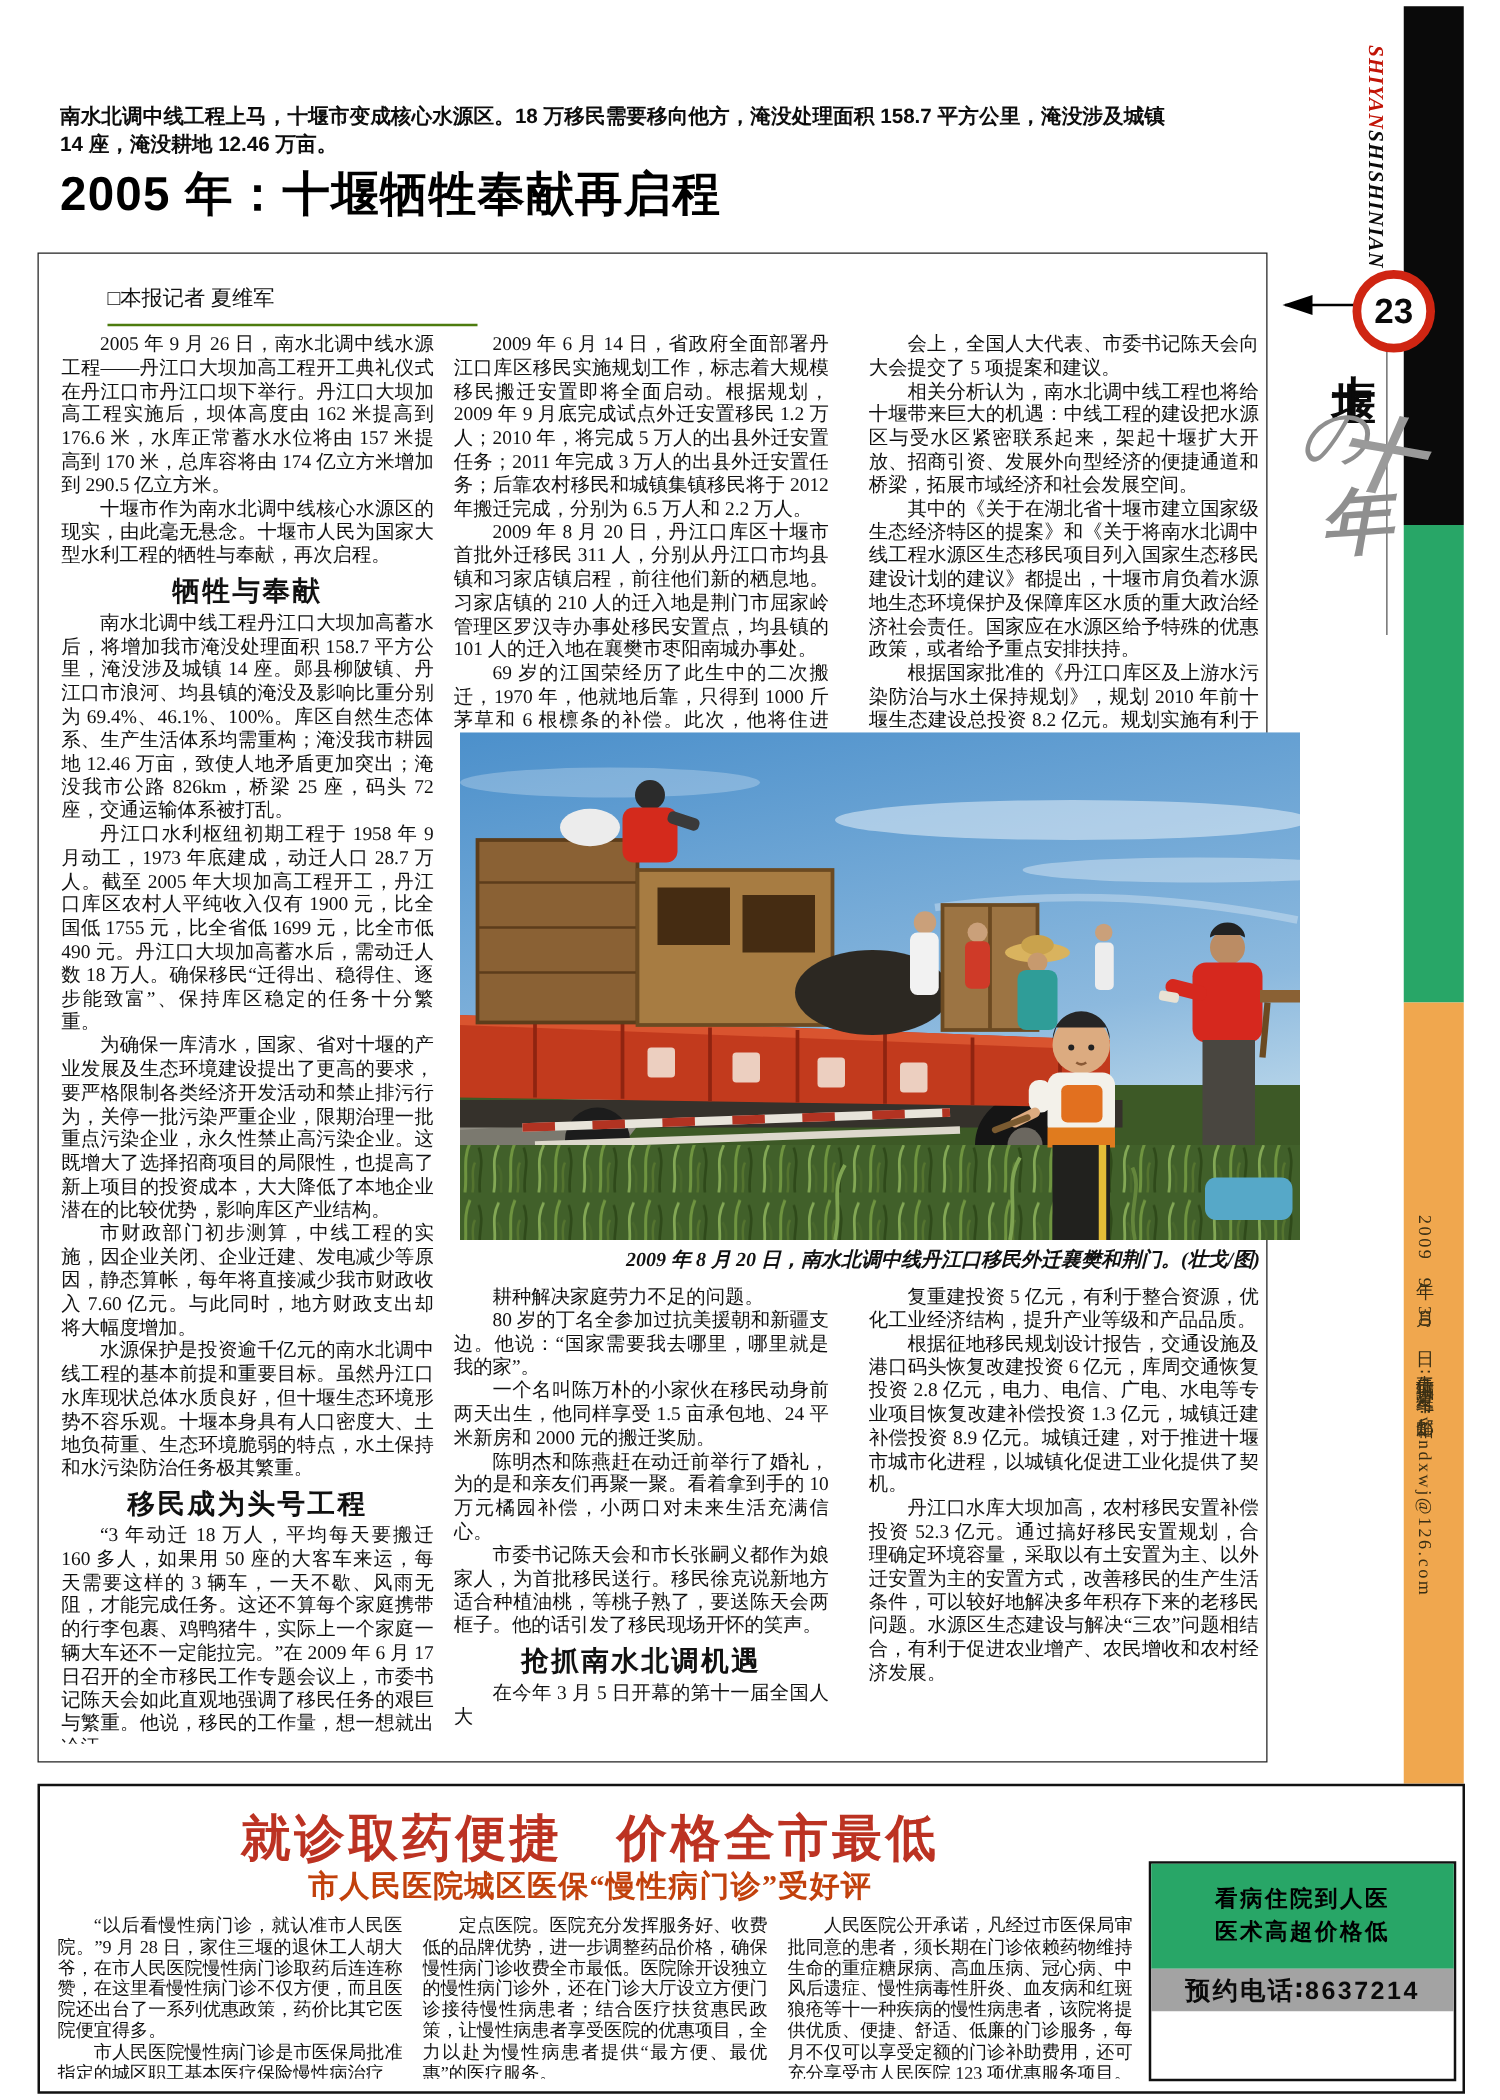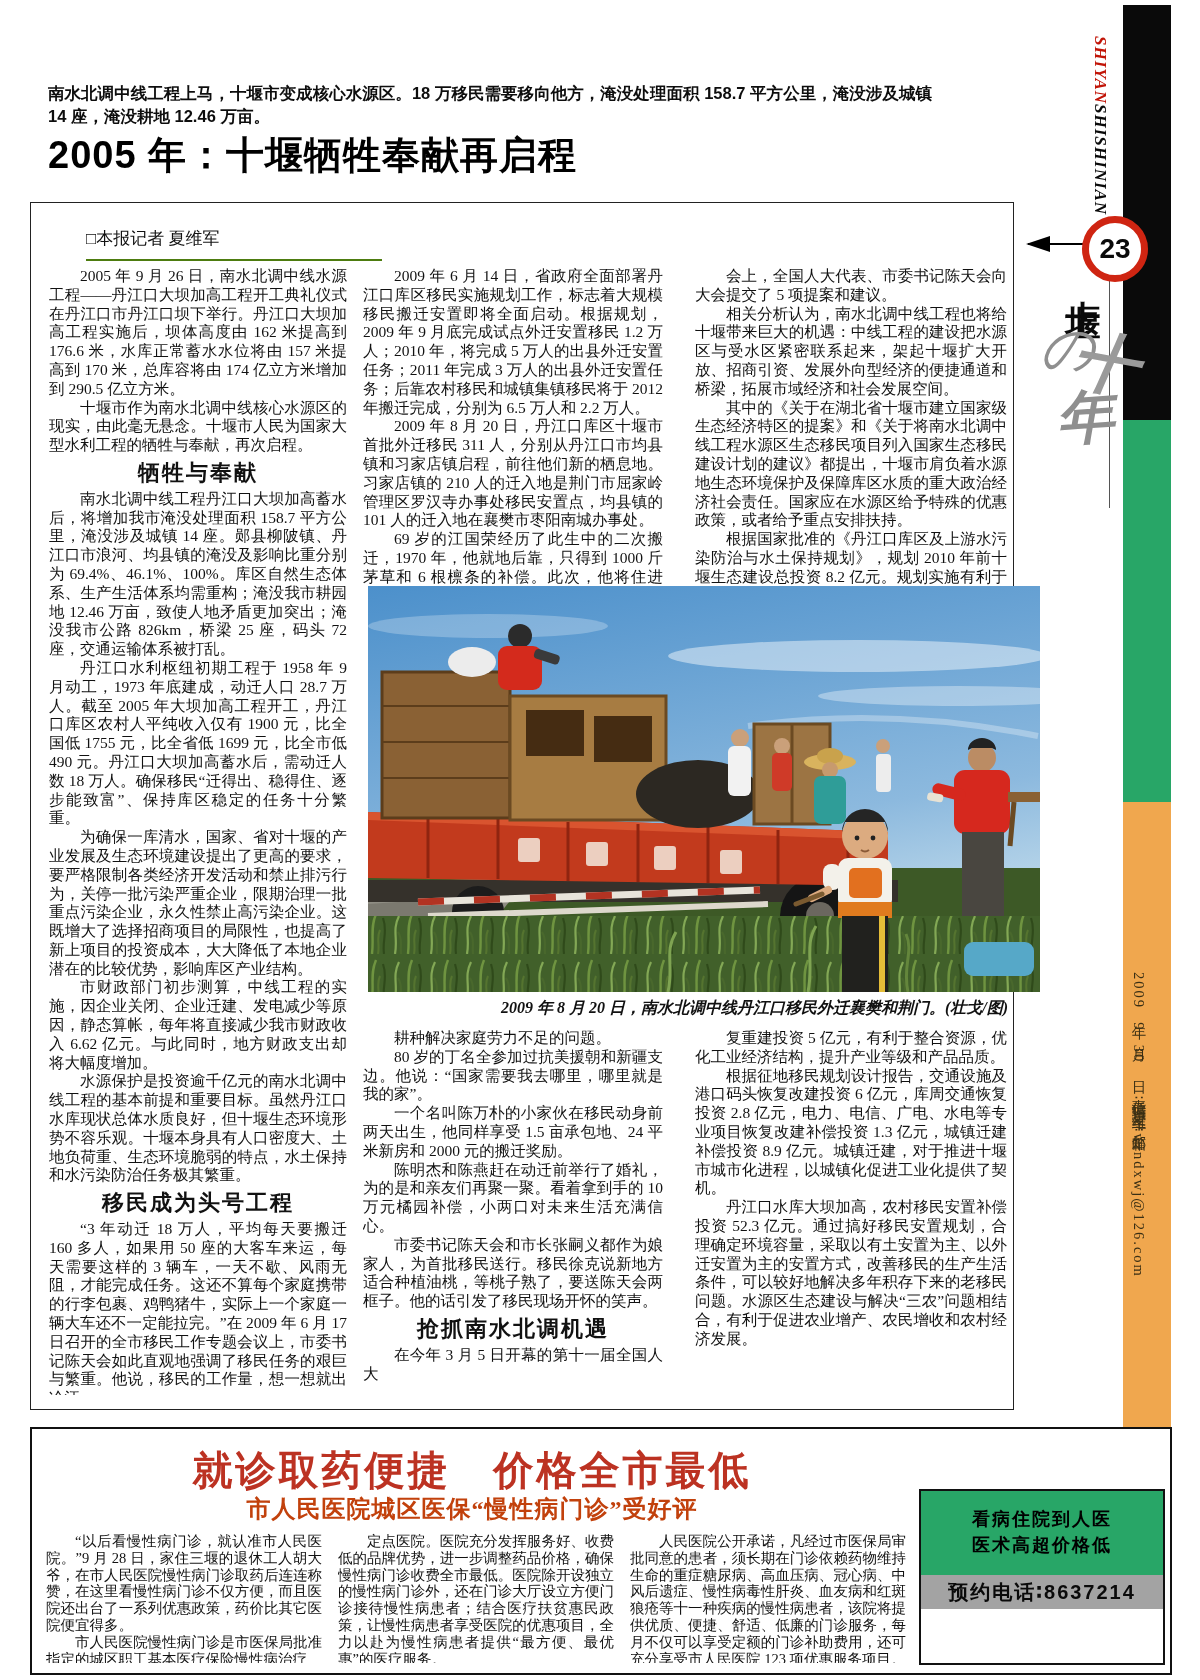--- a/index.html
+++ b/index.html
@@ -93,21 +93,21 @@
 
   <div class="abs article-box">
     <div class="byline">□本报记者 夏维军</div>
     <div class="col col1">
         <p class="para">2005 年 9 月 26 日，南水北调中线水源工程——丹江口大坝加高工程开工典礼仪式在丹江口市丹江口坝下举行。丹江口大坝加高工程实施后，坝体高度由 162 米提高到 176.6 米，水库正常蓄水水位将由 157 米提高到 170 米，总库容将由 174 亿立方米增加到 290.5 亿立方米。</p>
         <p class="para">十堰市作为南水北调中线核心水源区的现实，由此毫无悬念。十堰市人民为国家大型水利工程的牺牲与奉献，再次启程。</p>
         <h3 class="subhead">牺牲与奉献</h3>
         <p class="para">南水北调中线工程丹江口大坝加高蓄水后，将增加我市淹没处理面积 158.7 平方公里，淹没涉及城镇 14 座。郧县柳陂镇、丹江口市浪河、均县镇的淹没及影响比重分别为 69.4%、46.1%、100%。库区自然生态体系、生产生活体系均需重构；淹没我市耕园地 12.46 万亩，致使人地矛盾更加突出；淹没我市公路 826km，桥梁 25 座，码头 72 座，交通运输体系被打乱。</p>
         <p class="para">丹江口水利枢纽初期工程于 1958 年 9 月动工，1973 年底建成，动迁人口 28.7 万人。截至 2005 年大坝加高工程开工，丹江口库区农村人平纯收入仅有 1900 元，比全国低 1755 元，比全省低 1699 元，比全市低 490 元。丹江口大坝加高蓄水后，需动迁人数 18 万人。确保移民“迁得出、稳得住、逐步能致富”、保持库区稳定的任务十分繁重。</p>
         <p class="para">为确保一库清水，国家、省对十堰的产业发展及生态环境建设提出了更高的要求，要严格限制各类经济开发活动和禁止排污行为，关停一批污染严重企业，限期治理一批重点污染企业，永久性禁止高污染企业。这既增大了选择招商项目的局限性，也提高了新上项目的投资成本，大大降低了本地企业潜在的比较优势，影响库区产业结构。</p>
-        <p class="para">市财政部门初步测算，中线工程的实施，因企业关闭、企业迁建、发电减少等原因，静态算帐，每年将直接减少我市财政收入 6.62 亿元。与此同时，地方财政支出却将大幅度增加。</p>
+        <p class="para">市财政部门初步测算，中线工程的实施，因企业关闭、企业迁建、发电减少等原因，静态算帐，每年将直接减少我市财政收入 7.60 亿元。与此同时，地方财政支出却将大幅度增加。</p>
         <p class="para">水源保护是投资逾千亿元的南水北调中线工程的基本前提和重要目标。虽然丹江口水库现状总体水质良好，但十堰生态环境形势不容乐观。十堰本身具有人口密度大、土地负荷重、生态环境脆弱的特点，水土保持和水污染防治任务极其繁重。</p>
         <h3 class="subhead">移民成为头号工程</h3>
         <p class="para">“3 年动迁 18 万人，平均每天要搬迁 160 多人，如果用 50 座的大客车来运，每天需要这样的 3 辆车，一天不歇、风雨无阻，才能完成任务。这还不算每个家庭携带的行李包裹、鸡鸭猪牛，实际上一个家庭一辆大车还不一定能拉完。”在 2009 年 6 月 17 日召开的全市移民工作专题会议上，市委书记陈天会如此直观地强调了移民任务的艰巨与繁重。他说，移民的工作量，想一想就出冷汗。</p>
       </div>
     <div class="col col2t">
         <p class="para">2009 年 6 月 14 日，省政府全面部署丹江口库区移民实施规划工作，标志着大规模移民搬迁安置即将全面启动。根据规划，2009 年 9 月底完成试点外迁安置移民 1.2 万人；2010 年，将完成 5 万人的出县外迁安置任务；2011 年完成 3 万人的出县外迁安置任务；后靠农村移民和城镇集镇移民将于 2012 年搬迁完成，分别为 6.5 万人和 2.2 万人。</p>
         <p class="para">2009 年 8 月 20 日，丹江口库区十堰市首批外迁移民 311 人，分别从丹江口市均县镇和习家店镇启程，前往他们新的栖息地。习家店镇的 210 人的迁入地是荆门市屈家岭管理区罗汉寺办事处移民安置点，均县镇的 101 人的迁入地在襄樊市枣阳南城办事处。</p>
         <p class="para">69 岁的江国荣经历了此生中的二次搬迁，1970 年，他就地后靠，只得到 1000 斤茅草和 6 根檩条的补偿。此次，他将住进 100 平米的新房。江国荣对迁入地是平原很满意，他可以通过机械化</p>
       </div>
     <div class="col col3t">

